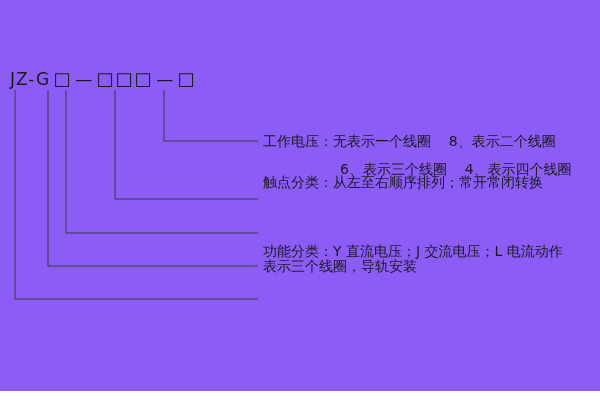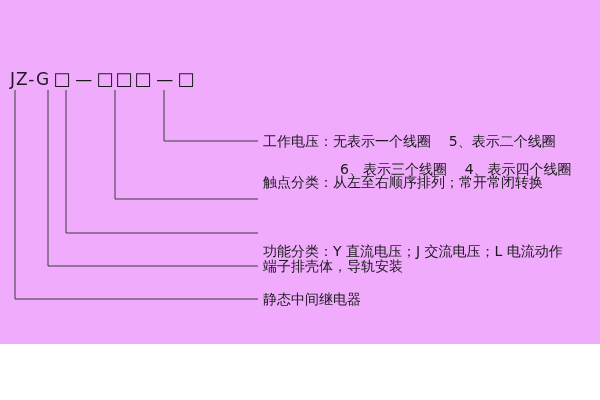--- a/index.html
+++ b/index.html
@@ -4,22 +4,22 @@
 <style>
   * { margin: 0; padding: 0; box-sizing: border-box; }
   html, body { background: #ffffff; }
   body {
     font-family: "DejaVu Sans", "Liberation Sans", sans-serif;
     color: #1a1a1a;
   }
   .canvas {
     position: relative;
     width: 600px;
-    height: 344px;
-    background: #f0abfc;
+    height: 391px;
+    background: #8b5cf6;
     overflow: hidden;
   }
   .model-code {
     position: absolute;
     left: 10px;
     top: 68px;
     display: flex;
     align-items: center;
     gap: 3px;
     font-size: 17px;
@@ -72,20 +72,19 @@
   </div>
 
   <svg class="connectors" viewBox="0 0 600 400" xmlns="http://www.w3.org/2000/svg">
     <polyline points="164,90 164,141 258,141"></polyline>
     <polyline points="115,90 115,199 258,199"></polyline>
     <polyline points="66,90 66,233 258,233"></polyline>
     <polyline points="48,90 48,266 258,266"></polyline>
     <polyline points="15,90 15,299 258,299"></polyline>
   </svg>
 
-  <div class="label lbl-voltage-1">工作电压：无表示一个线圈    5、表示二个线圈</div>
+  <div class="label lbl-voltage-1">工作电压：无表示一个线圈    8、表示二个线圈</div>
   <div class="label lbl-voltage-2">6、表示三个线圈    4、表示四个线圈</div>
   <div class="label lbl-contact">触点分类：从左至右顺序排列；常开常闭转换</div>
   <div class="label lbl-function">功能分类：Y 直流电压；J 交流电压；L 电流动作</div>
-  <div class="label lbl-terminal">端子排壳体，导轨安装</div>
-  <div class="label lbl-relay">静态中间继电器</div>
+  <div class="label lbl-terminal">表示三个线圈，导轨安装</div>
 
 </div>
 
 </body></html>

